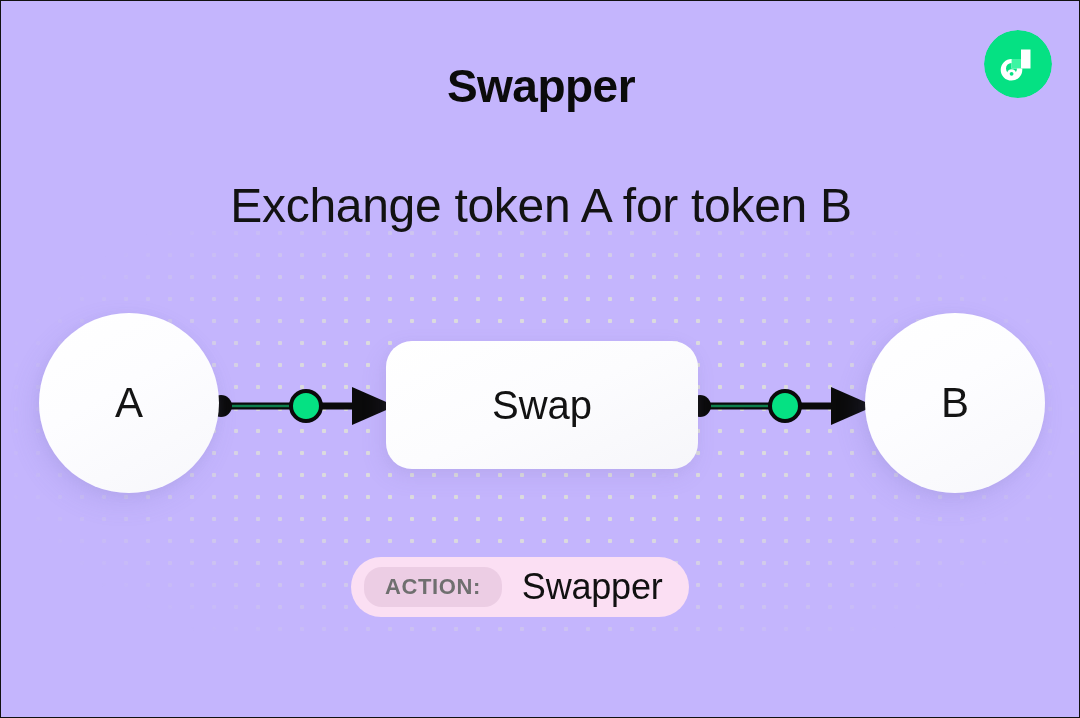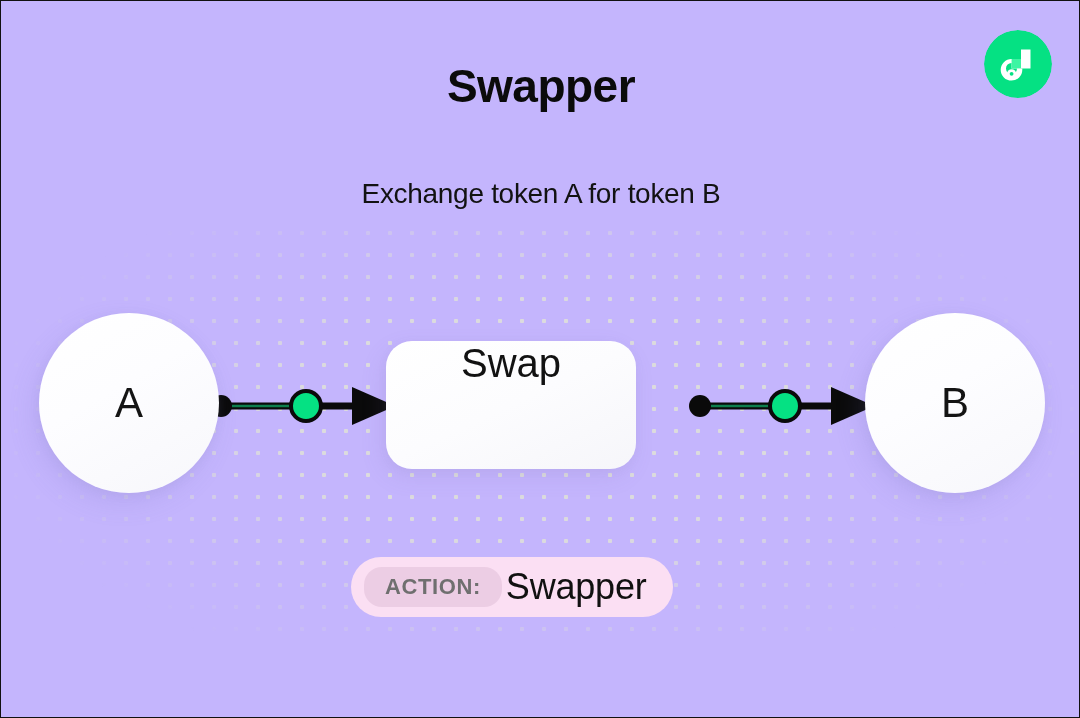--- a/index.html
+++ b/index.html
@@ -47,21 +47,21 @@
     font-weight: bold;
     color: #0b0b0b;
     letter-spacing: -0.5px;
   }
   .subtitle {
     position: absolute;
     left: 0;
     top: 177px;
     width: 1080px;
     text-align: center;
-    font-size: 28px;
+    font-size: 48px;
     font-weight: normal;
     color: #121212;
     letter-spacing: -0.3px;
   }
 
   
   .logo {
     position: absolute;
     right: 27px;
     top: 29px;
@@ -97,27 +97,28 @@
     color: #141414;
     font-weight: normal;
   }
   .token-a { left: 38px; top: 312px; }
   .token-b { left: 864px; top: 312px; }
 
   .swap-box {
     position: absolute;
     left: 385px;
     top: 340px;
-    width: 250px;
+    width: 312px;
     height: 128px;
     border-radius: 26px;
     background: linear-gradient(155deg, #ffffff 0%, #fcfcfe 50%, #f6f6fa 100%);
     box-shadow: -4px 8px 22px rgba(120, 112, 180, 0.13),
                 0 2px 8px rgba(150, 150, 175, 0.08);
     display: flex;
+    align-items: center;
     justify-content: center;
     font-size: 40px;
     color: #121212;
   }
 
   
   .edges {
     position: absolute;
     left: 0;
     top: 0;
@@ -129,21 +130,21 @@
   .action-badge {
     position: absolute;
     left: 350px;
     top: 556px;
     height: 60px;
     border-radius: 30px;
     background: #fbdff3;
     display: flex;
     align-items: center;
     padding: 0 26px 0 13px;
-    gap: 4px;
+    gap: 20px;
   }
   .action-key {
     background: #eccde4;
     border-radius: 18px;
     padding: 7px 21px;
     font-size: 22px;
     font-weight: bold;
     color: #6f6f6f;
     letter-spacing: 0.6px;
   }

